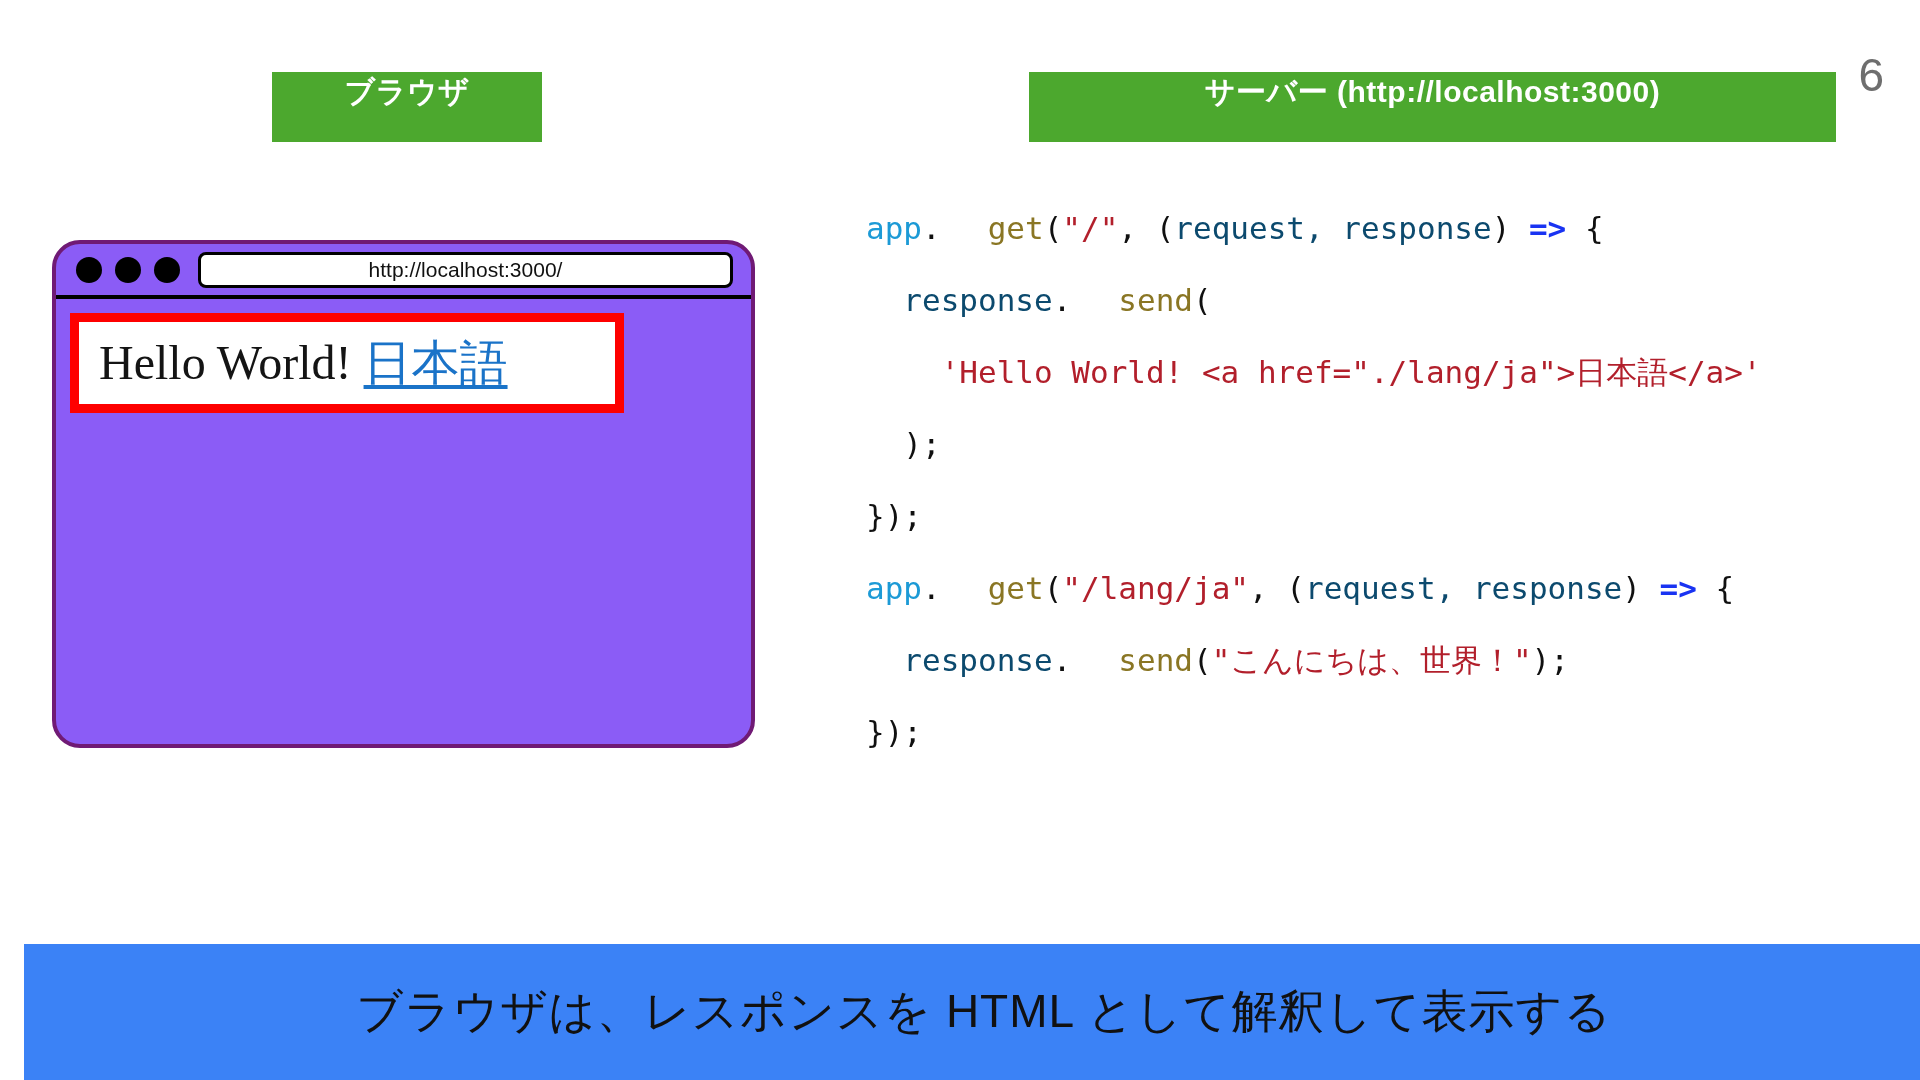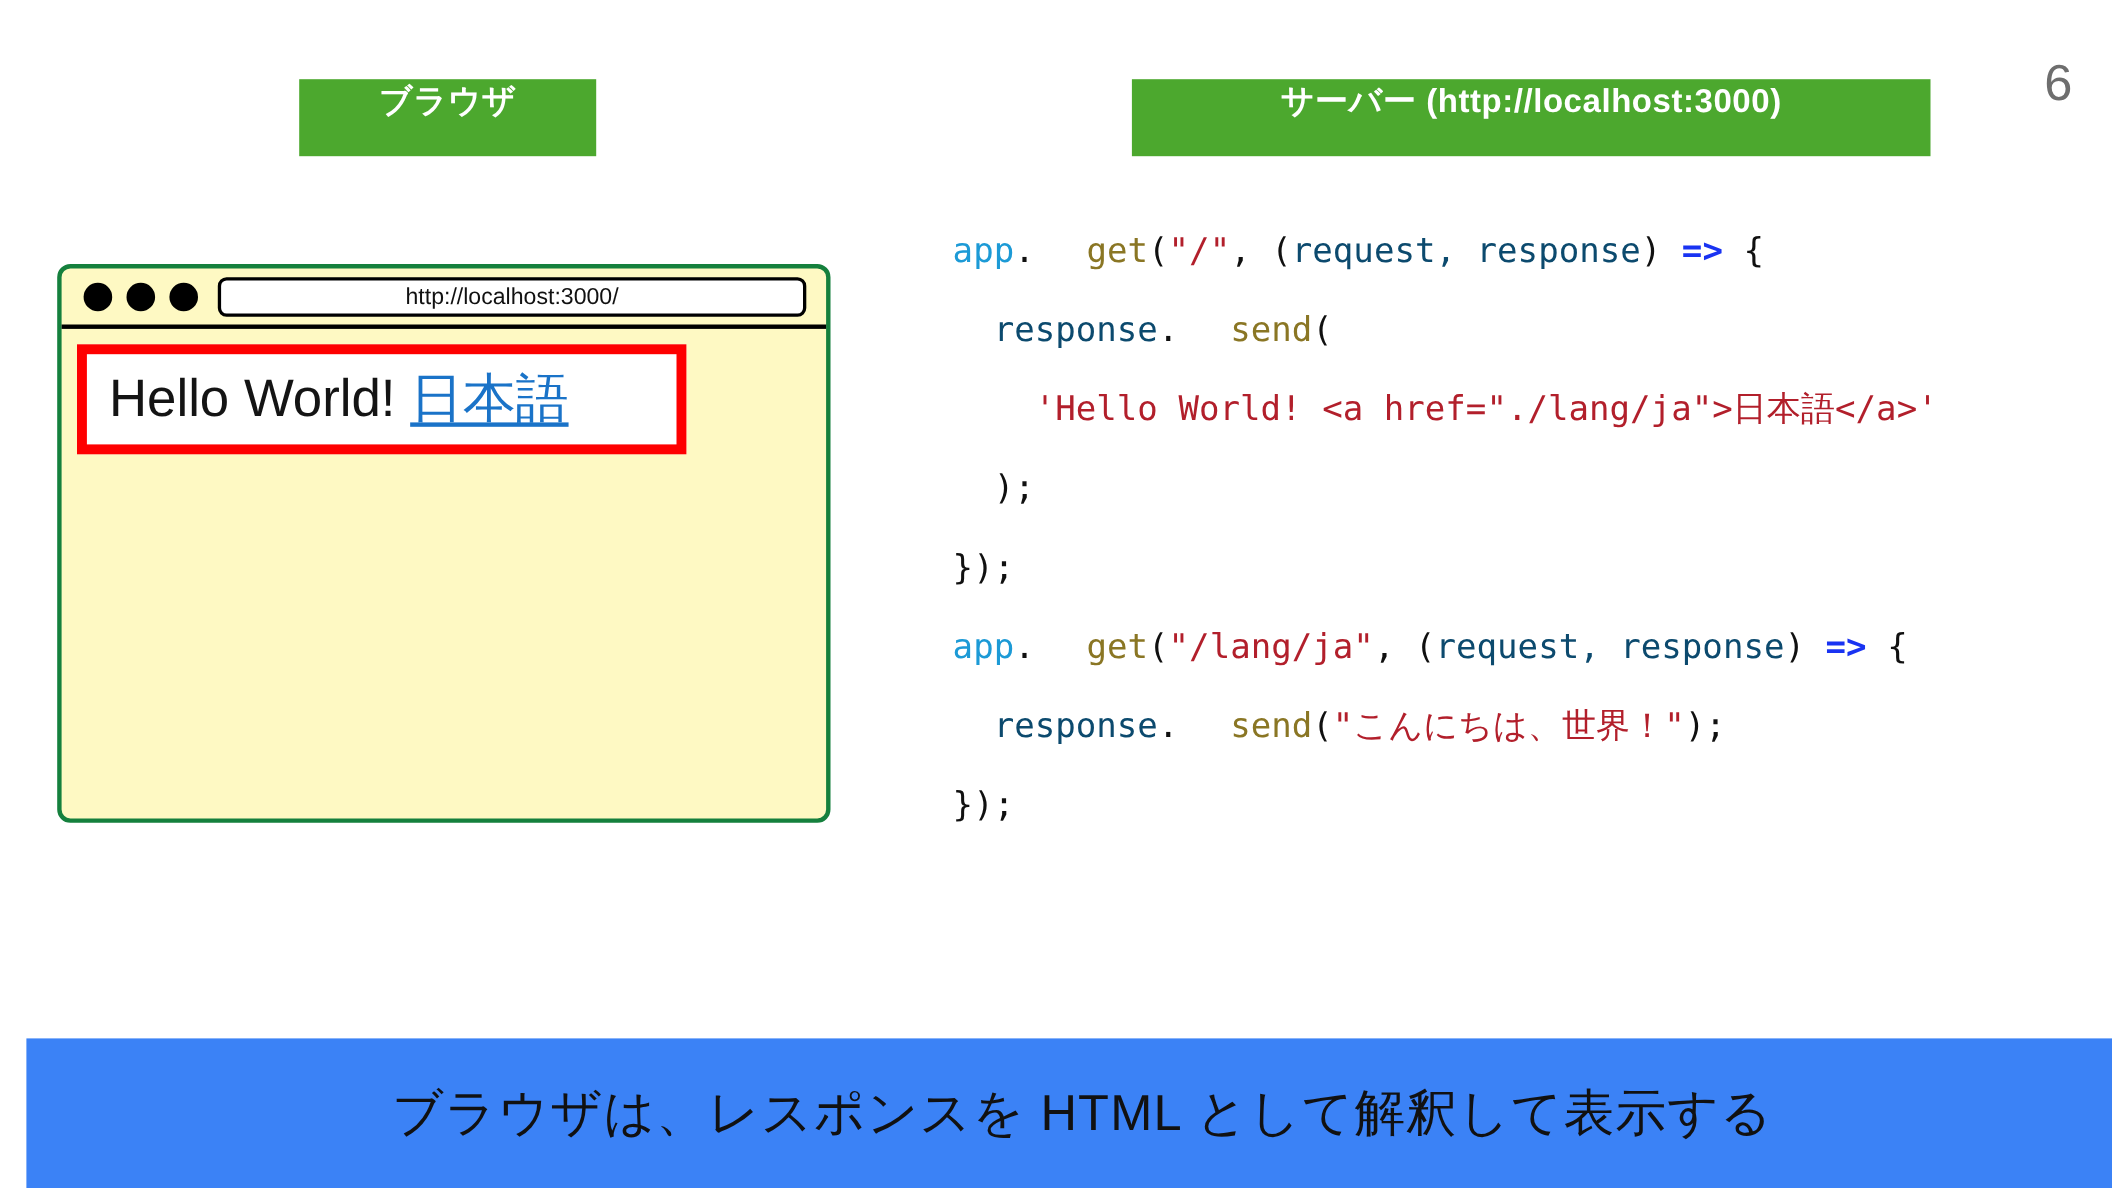--- a/index.html
+++ b/index.html
@@ -41,35 +41,35 @@
   }
   .banner-browser {
     left: 272px;
     top: 72px;
     width: 270px;
     height: 70px;
   }
   .banner-server {
     left: 1029px;
     top: 72px;
-    width: 726px;
+    width: 807px;
     height: 70px;
   }
 
   
   .browser-window {
     position: absolute;
     left: 52px;
     top: 240px;
     width: 703px;
     height: 508px;
-    border: 4px solid #15803d;
-    border-radius: 12px;
-    box-sizing: border-box;
-    background: #fef9c3;
+    border: 4px solid #701a75;
+    border-radius: 28px;
+    box-sizing: border-box;
+    background: #8b5cf6;
   }
   .browser-chrome {
     height: 55px;
     border-bottom: 4px solid #000000;
     display: flex;
     align-items: center;
     padding: 0 14px;
     box-sizing: border-box;
   }
   .traffic-lights {
@@ -96,20 +96,21 @@
     font-size: 21px;
     color: #111111;
     margin-right: 4px;
     background: #ffffff;
   }
   .browser-viewport {
     position: relative;
     height: calc(100% - 55px);
     padding: 14px;
     box-sizing: border-box;
+    font-family: Liberation Serif, serif;
   }
   .highlight-box {
     position: absolute;
     left: 14px;
     top: 14px;
     width: 554px;
     height: 100px;
     border: 9px solid #fe0000;
     box-sizing: border-box;
     background: #ffffff;

